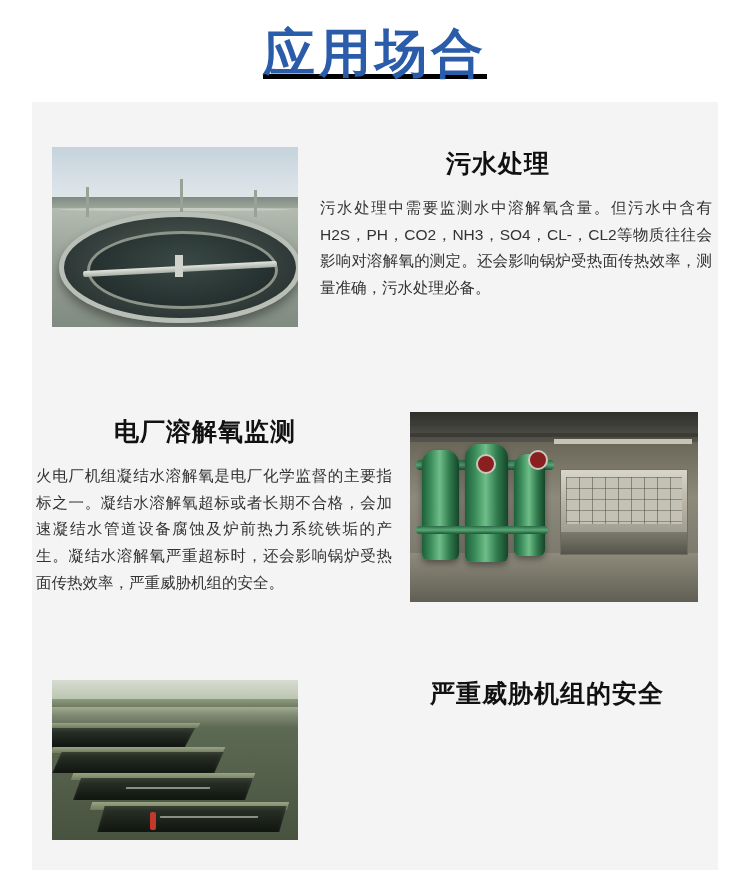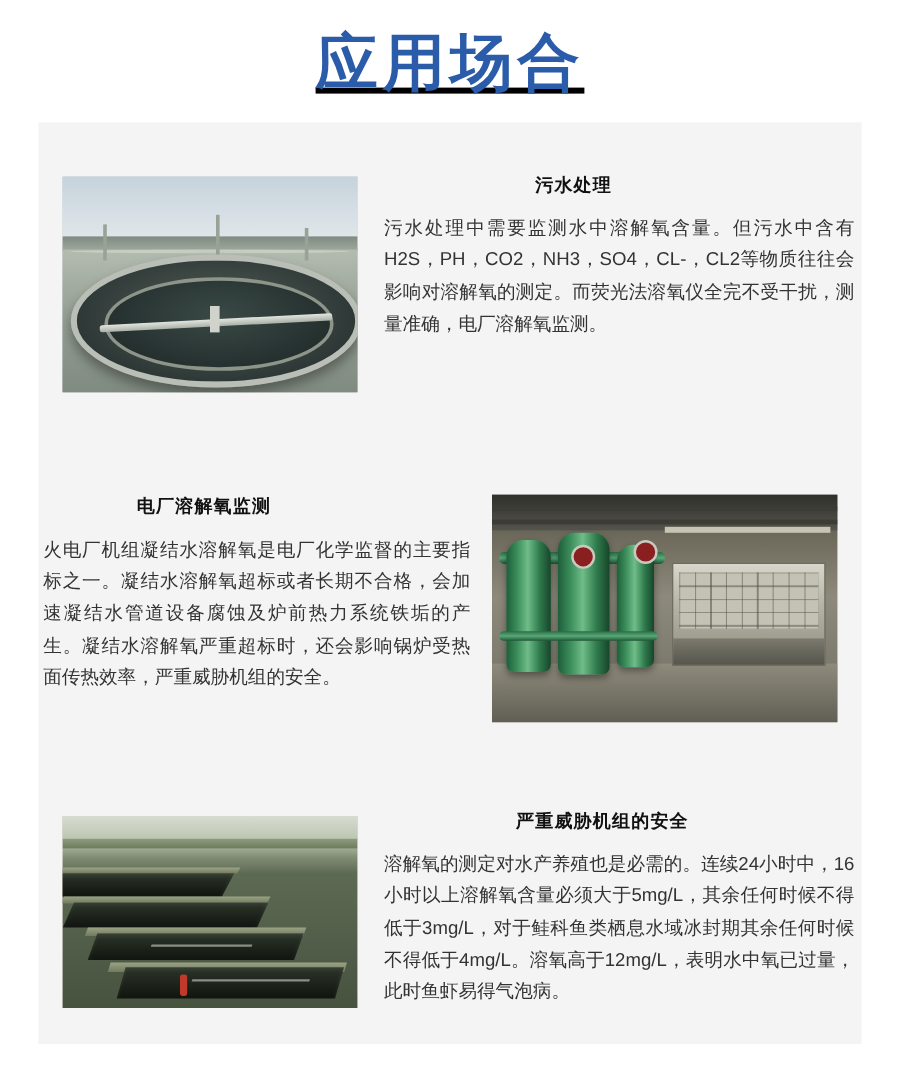--- a/index.html
+++ b/index.html
@@ -64,21 +64,21 @@
     position: absolute;
     font-size: 15.5px;
     color: #333333;
     line-height: 1.72;
   }
   .sec-1 .text-block { left: 288px; top: 0px; width: 392px; }
   .sec-2 .text-block { left: 4px; top: 8px; width: 356px; }
   .sec-3 .text-block { left: 288px; top: 0px; width: 392px; }
 
   .sub-title {
-    font-size: 15px;
+    font-size: 25px;
     font-weight: bold;
     color: #111111;
     margin: 0 0 10px 0;
     letter-spacing: 1px;
   }
   .sec-1 .sub-title { text-align: left; padding-left: 126px; }
   .sec-2 .sub-title { text-align: left; padding-left: 78px; }
   .sec-3 .sub-title { text-align: left; padding-left: 110px; }
 
   .body-text {
@@ -285,21 +285,21 @@
           <div class="pole p3"></div>
           <div class="tank-outer">
             <div class="tank-inner"></div>
             <div class="bridge"></div>
             <div class="center-post"></div>
           </div>
         </div>
       </div>
       <div class="text-block">
         <h2 class="sub-title">污水处理</h2>
-        <p class="body-text">污水处理中需要监测水中溶解氧含量。但污水中含有H2S，PH，CO2，NH3，SO4，CL-，CL2等物质往往会影响对溶解氧的测定。而荧光法溶氧仪全完不受干扰，测量准确，电厂溶解氧监测。</p>
+        <p class="body-text">污水处理中需要监测水中溶解氧含量。但污水中含有H2S，PH，CO2，NH3，SO4，CL-，CL2等物质往往会影响对溶解氧的测定。还会影响锅炉受热面传热效率，测量准确，污水处理必备。</p>
       </div>
     </div>
 
     <div class="section sec-2">
       <div class="photo">
         <div class="img2">
           <div class="ceiling"></div>
           <div class="ceil-beam cb1"></div>
           <div class="ceil-beam cb2"></div>
           <div class="floor"></div>
@@ -336,18 +336,17 @@
           <div class="pond pd3"></div>
           <div class="wake wk1"></div>
           <div class="levee lv4"></div>
           <div class="pond pd4"></div>
           <div class="wake wk2"></div>
           <div class="person"></div>
         </div>
       </div>
       <div class="text-block">
         <h2 class="sub-title">严重威胁机组的安全</h2>
-        <p class="body-text">溶解氧的测定对水产养殖也是必需的。连续24小时中，16小时以上溶解氧含量必须大于5mg/L，其余任何时候不得低于3mg/L，对于鲑科鱼类栖息水域冰封期其余任何时候不得低于4mg/L。溶氧高于12mg/L，表明水中氧已过量，此时鱼虾易得气泡病。</p>
       </div>
     </div>
 
   </div>
 </div>
 
 </body></html>

